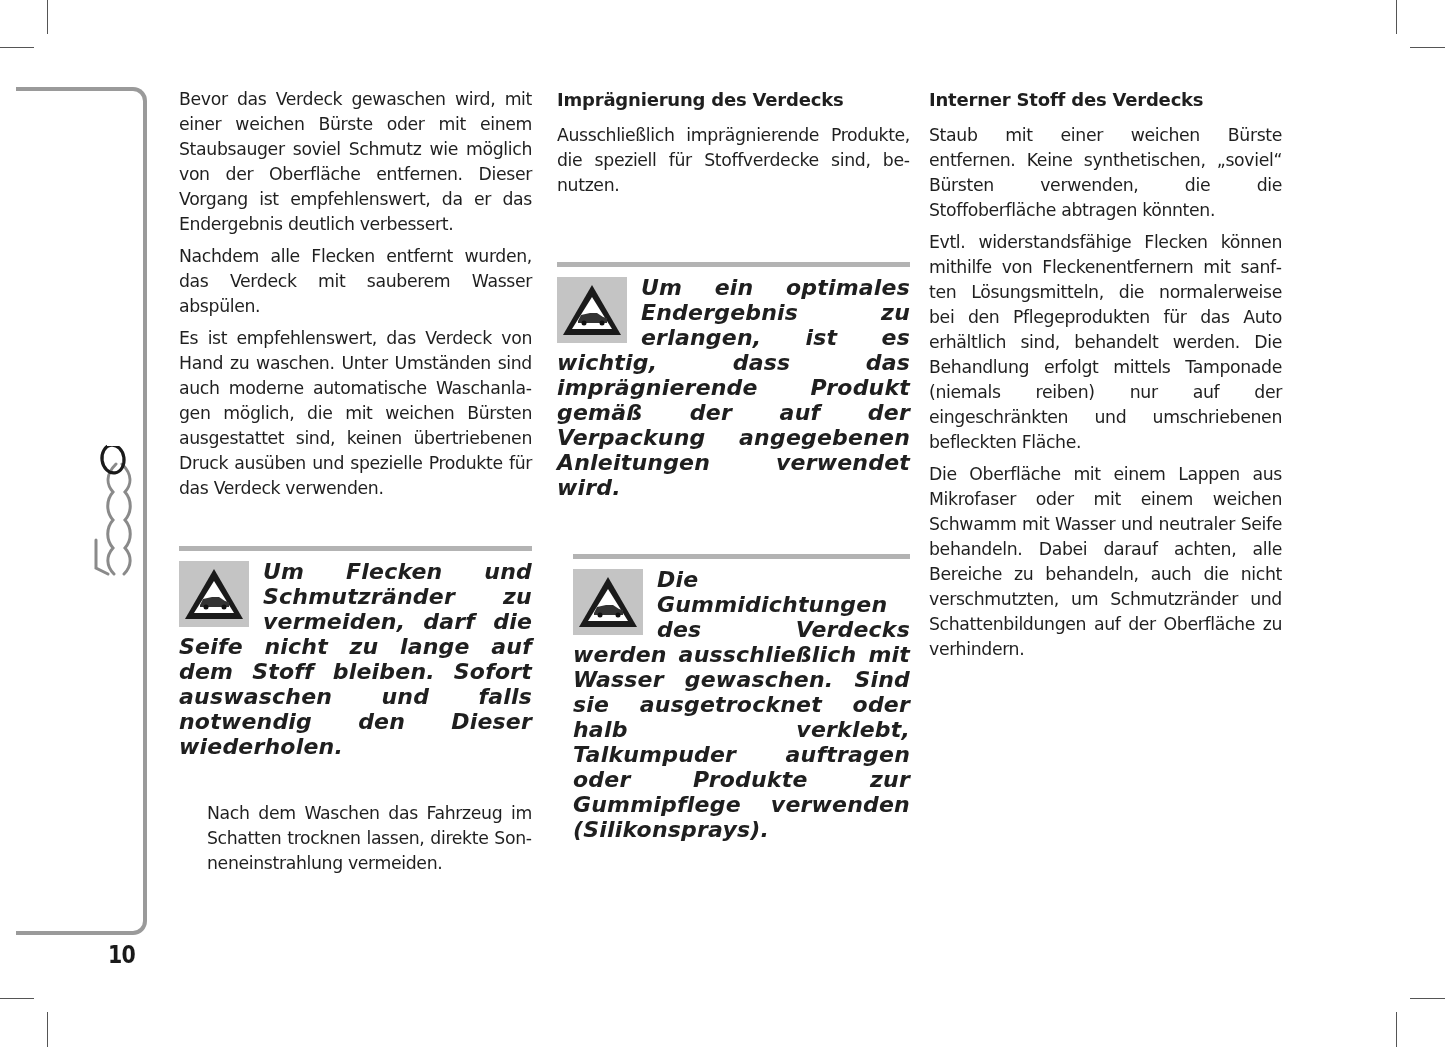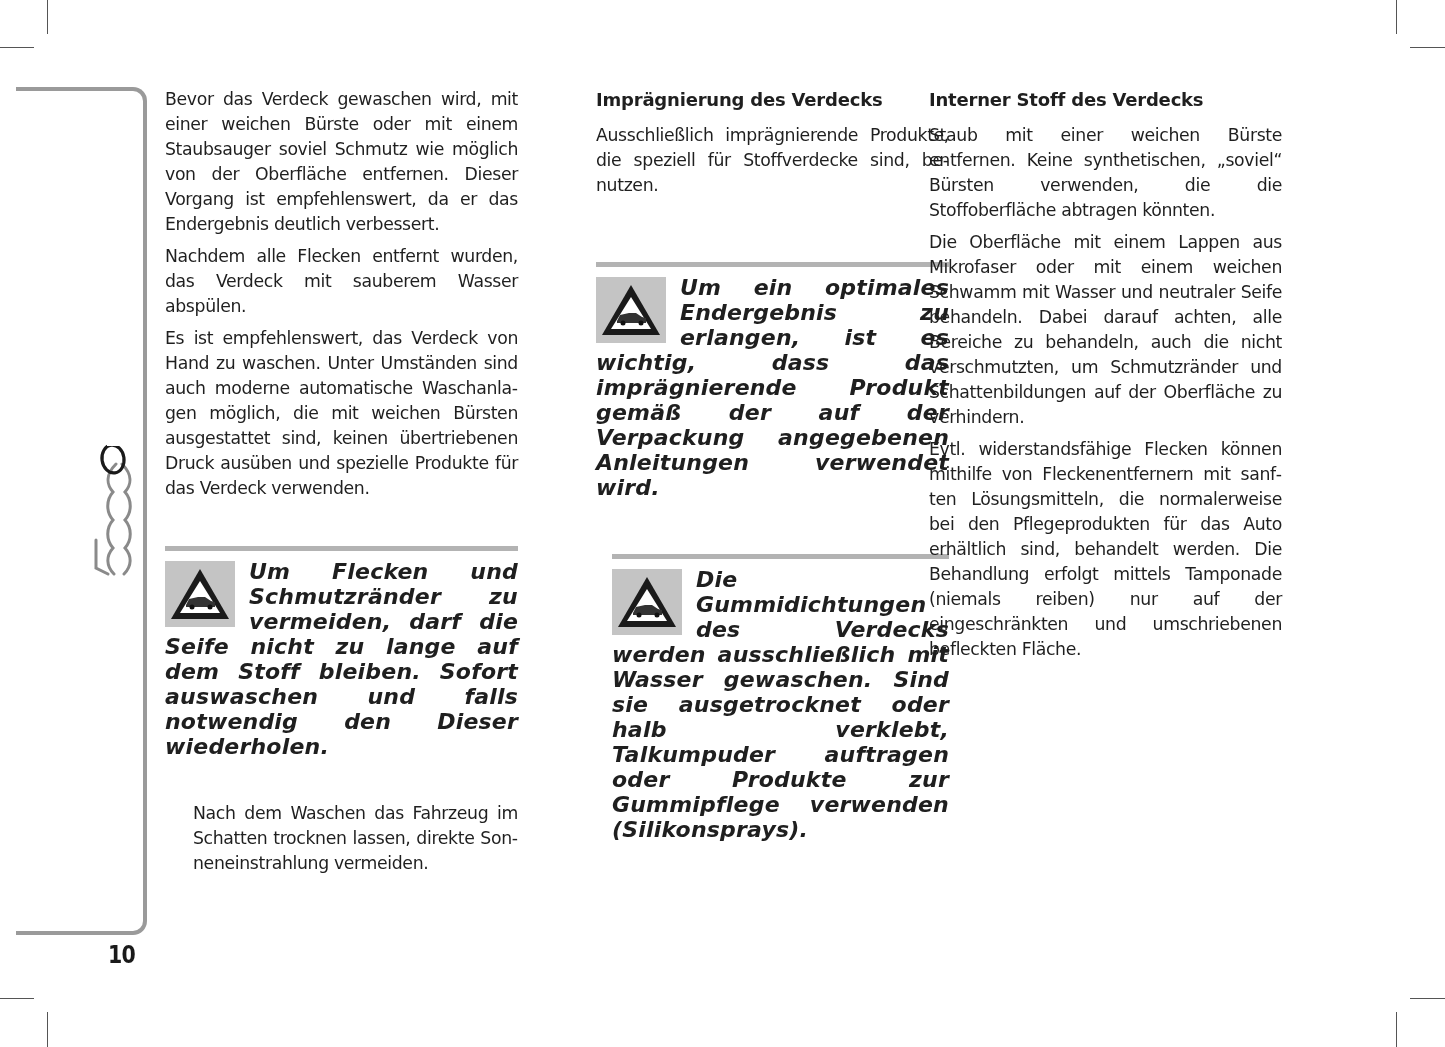--- a/index.html
+++ b/index.html
@@ -9,22 +9,22 @@
   .frame { position: absolute; left: 16px; top: 87px; width: 127px; height: 840px;
            border: 4px solid #9a9a9a; border-left: none; border-radius: 0 14px 14px 0; }
   .logo { position: absolute; left: 88px; top: 440px; width: 44px; height: 140px; }
   .page-num { position: absolute; left: 108px; top: 940px; width: 40px;
               font-family: "DejaVu Sans", sans-serif; font-weight: bold; font-size: 25px;
               letter-spacing: -1px; color: #1a1a1a; transform: scaleX(0.82); transform-origin: left top; }
   .col { position: absolute; top: 87px; width: 353px; font-size: 17.3px; line-height: 25px;
          text-align: justify; hyphens: manual; letter-spacing: -0.35px; }
   .col p { margin: 0 0 7px 0; }
   .col h2 { margin: 0 0 10px 0; font-size: 18px; line-height: 26px; font-weight: bold; letter-spacing: -0.2px; }
-  #col1 { left: 165px; }
-  #col2 { left: 596px; }
+  #col1 { left: 179px; }
+  #col2 { left: 557px; }
   #col3 { left: 929px; }
   .warn { position: relative; border-top: 5px solid #b3b3b3; padding-top: 8px; }
   .warn .wicon { float: left; width: 70px; height: 66px; background: #c4c4c4; margin: 2px 14px 0 0; }
   .warn .wtext { font-style: italic; font-weight: bold; font-size: 22px; line-height: 25px;
                  text-align: justify; letter-spacing: 0.2px; }
 </style>
 </head>
 <body>
 
 <div class="crop" style="left:47px;top:0;width:1px;height:34px;"></div>
@@ -91,15 +91,15 @@
       <circle cx="27" cy="46" r="2.5" fill="#111"></circle>
         <circle cx="45" cy="46" r="2.5" fill="#111"></circle>
     </svg>
     <div class="wtext">Die Gummidichtungen des Verdecks werden ausschließ­lich mit Wasser gewaschen. Sind sie ausgetrocknet oder halb ver­klebt, Talkumpuder auftragen oder Produkte zur Gummipflege verwenden (Silikonsprays).</div>
   </div>
 </div>
 
 <div class="col" id="col3">
   <h2>Interner Stoff des Verdecks</h2>
   <p>Staub mit einer weichen Bürste entfernen. Keine synthetischen, „soviel“ Bürsten ver­wenden, die die Stoffoberfläche abtragen könnten.</p>
+  <p>Evtl. widerstandsfähige Flecken können mithilfe von Fleckenentfernern mit sanf­ten Lösungsmitteln, die normalerweise bei den Pflegeprodukten für das Auto erhält­lich sind, behandelt werden. Die Behand­lung erfolgt mittels Tamponade (niemals reiben) nur auf der eingeschränkten und umschriebenen befleckten Fläche.</p>
   <p>Die Oberfläche mit einem Lappen aus Mikrofaser oder mit einem weichen Schwamm mit Wasser und neutraler Seife behandeln. Dabei darauf achten, alle Berei­che zu behandeln, auch die nicht ver­schmutzten, um Schmutzränder und Schat­tenbildungen auf der Oberfläche zu verhin­dern.</p>
-  <p>Evtl. widerstandsfähige Flecken können mithilfe von Fleckenentfernern mit sanf­ten Lösungsmitteln, die normalerweise bei den Pflegeprodukten für das Auto erhält­lich sind, behandelt werden. Die Behand­lung erfolgt mittels Tamponade (niemals reiben) nur auf der eingeschränkten und umschriebenen befleckten Fläche.</p>
 </div>
 
 </body></html>

